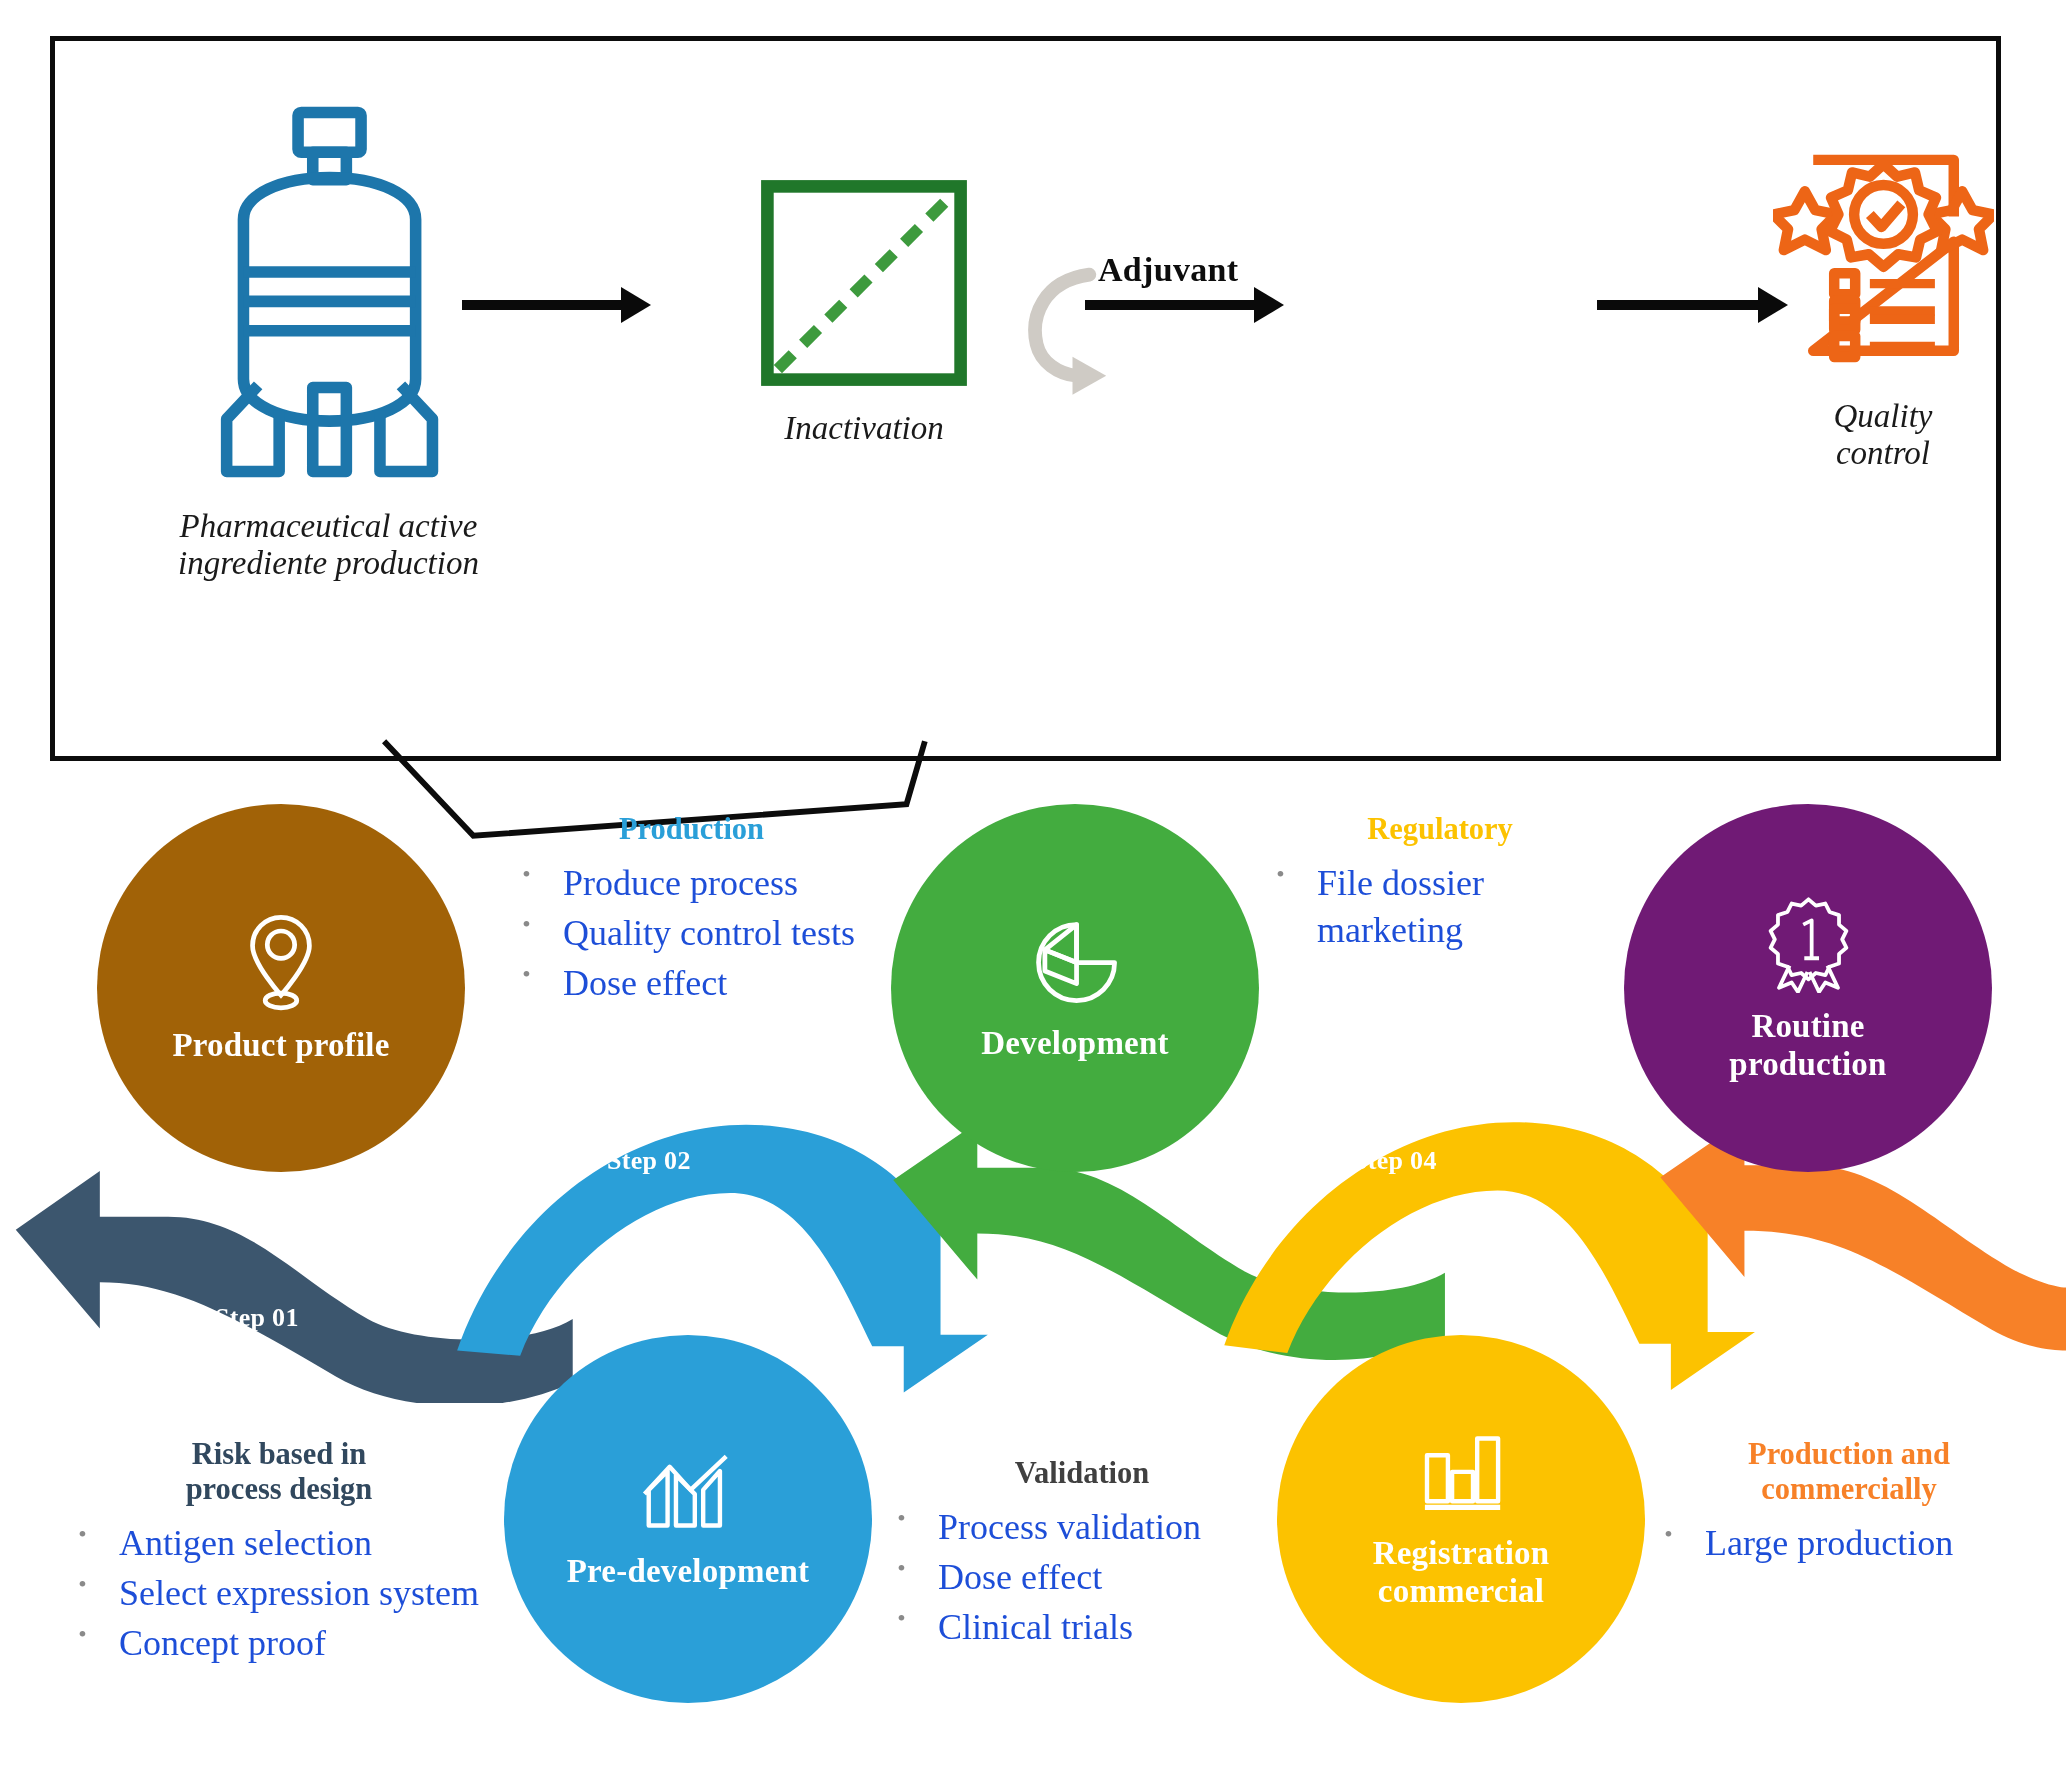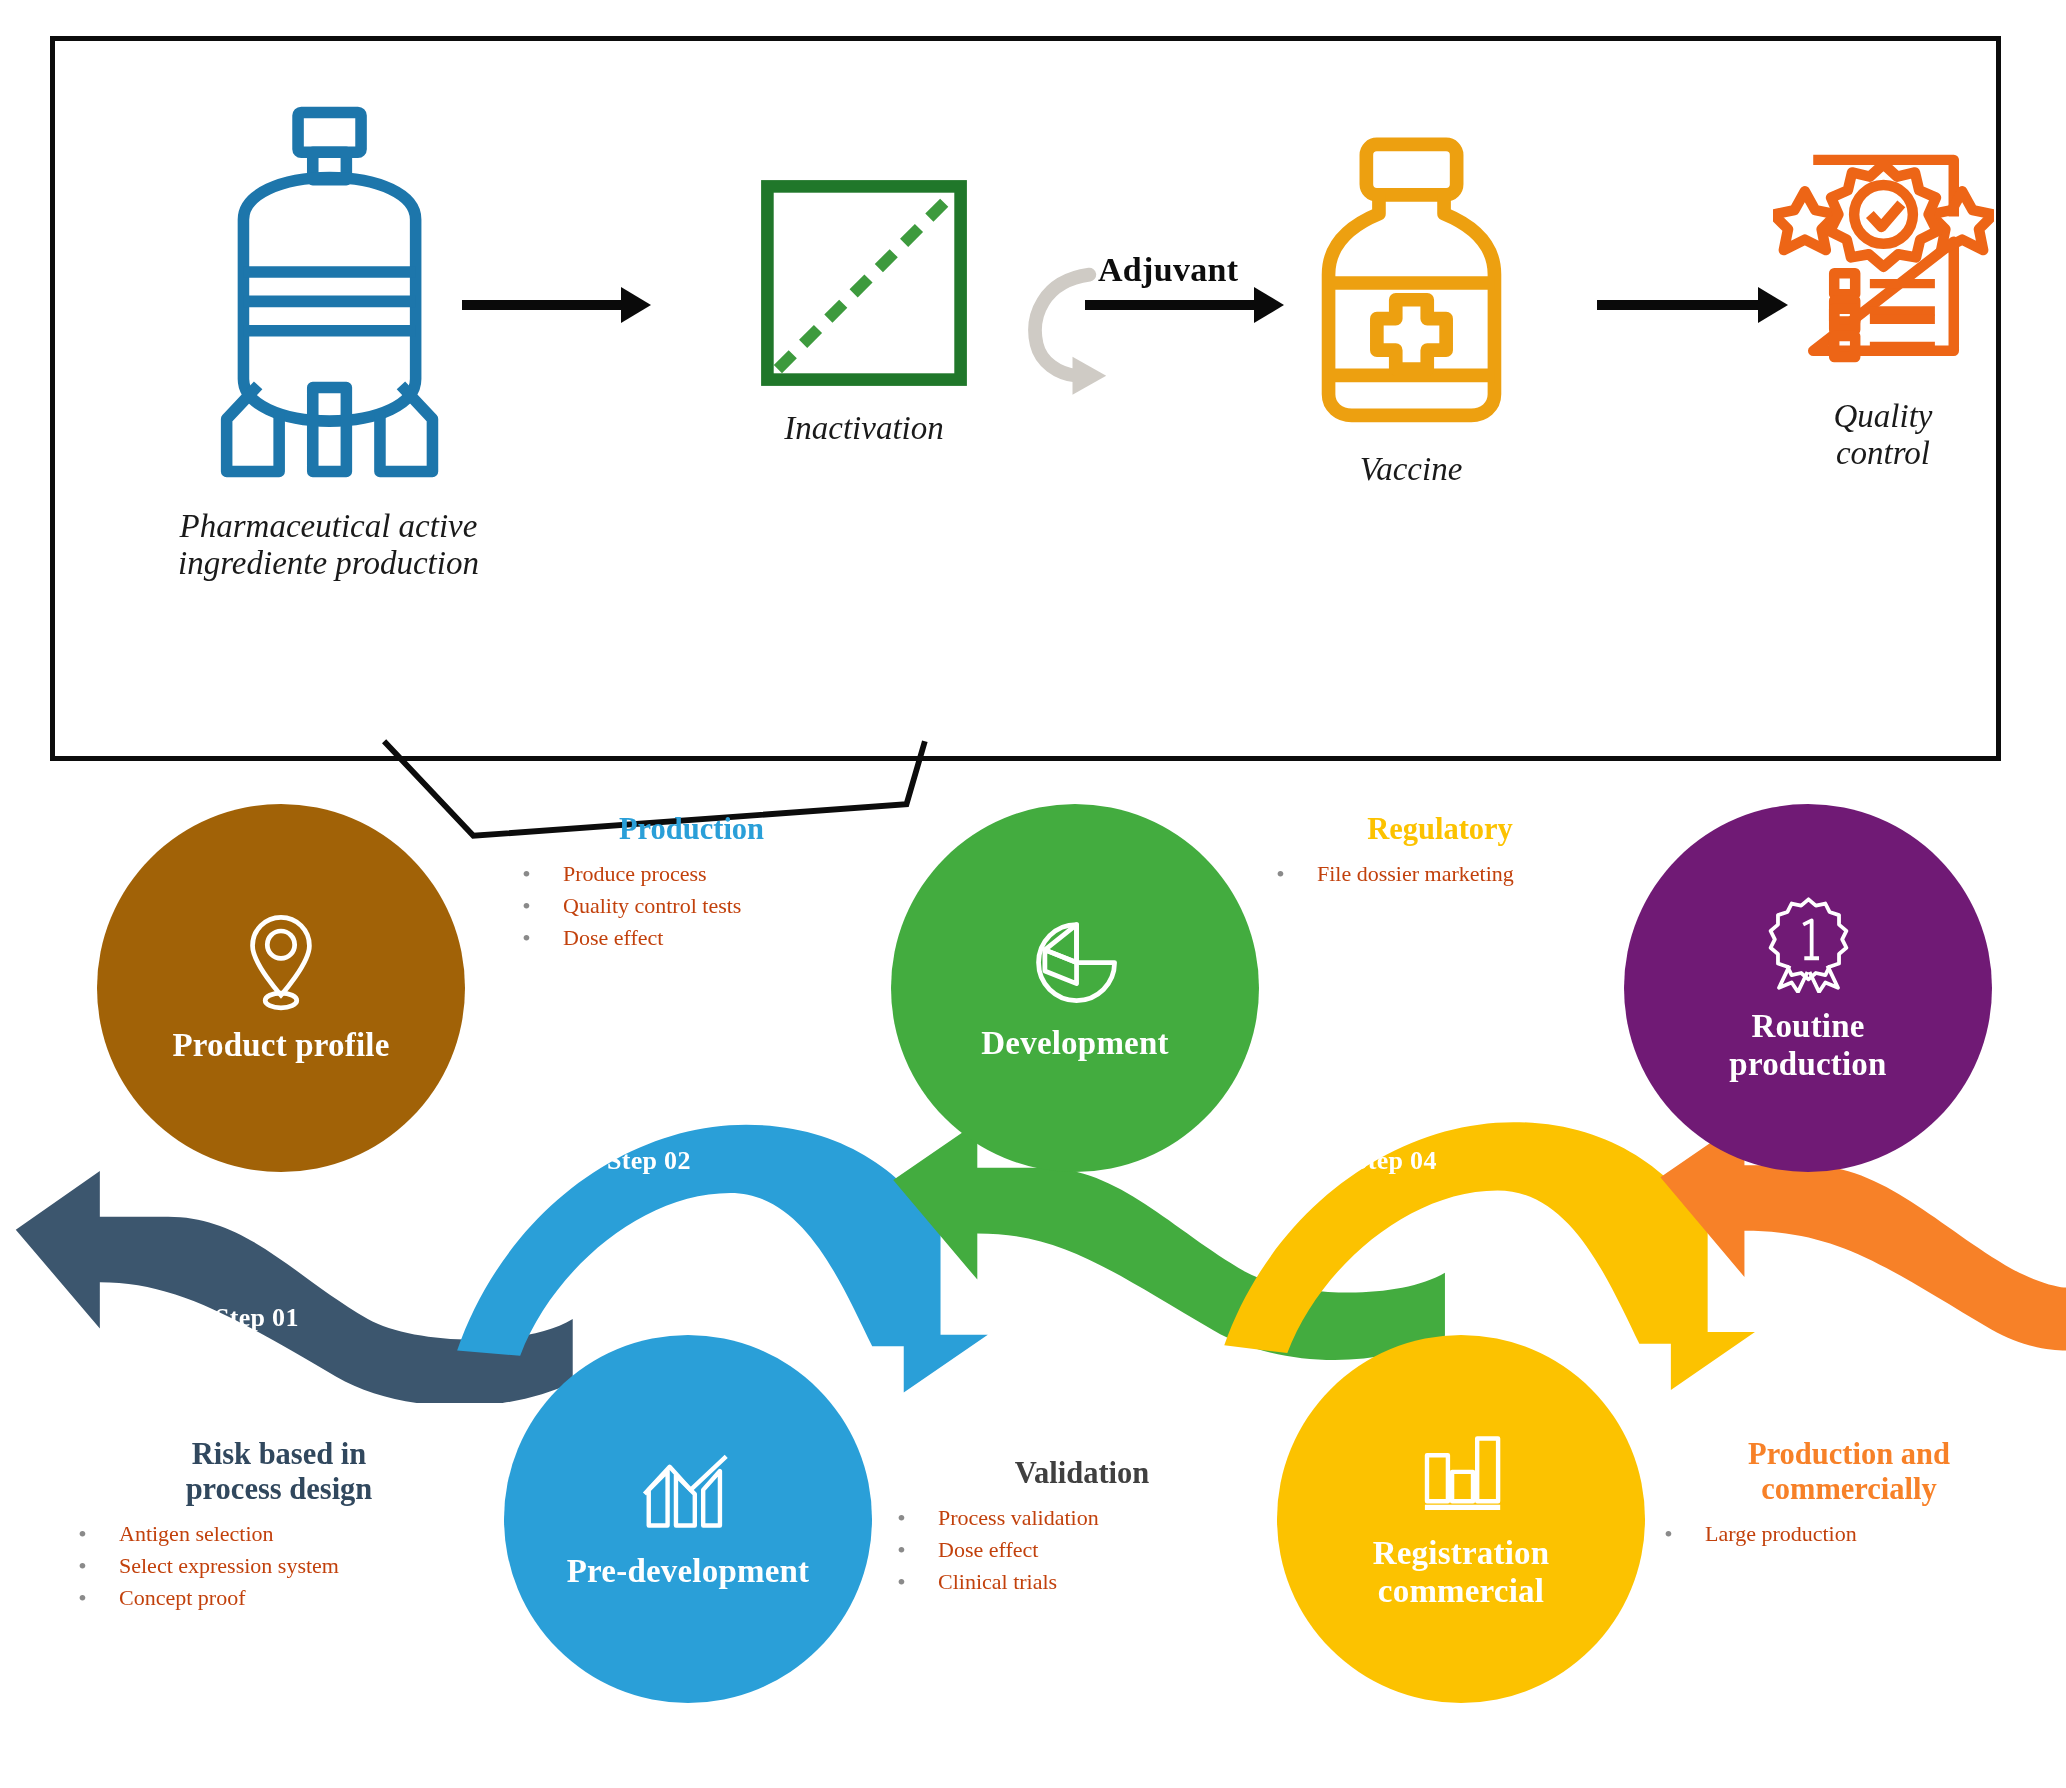--- a/index.html
+++ b/index.html
@@ -132,22 +132,22 @@
     font-weight: bold;
     line-height: 1.14;
     white-space: pre-line;
     margin-bottom: 13.7px;
   }
   .tb-title.centered { text-align: center; }
   .tb-list {
     list-style: none;
     margin: 0;
     padding: 0;
-    color: #c2410c;
-    font-size: 22px;
+    color: #1d4ed8;
+    font-size: 36px;
     line-height: 1.3;
   }
   .tb-list li {
     position: relative;
     padding-left: 45px;
     margin-bottom: 3.2px;
   }
   .tb-list li::before {
     content: "\2022";
     position: absolute;
@@ -232,32 +232,20 @@
       <polygon points="46,90 78,108 46,126" fill="#cfcbc5"></polygon>
     </svg>
   </div>
   <div id="adjuvant-label">Adjuvant</div>
 
   <div class="arrow-h" style="left:1030px; top:264px; width:205px;">
     <div class="shaft" style="width:171px;"></div>
     <div class="head" style="left:169px;"></div>
   </div>
 
-  <div class="stage" id="stage-vaccine">
-    <svg width="221" height="294" viewBox="0 0 210 280">
-      <g fill="none" stroke="#eda010" stroke-width="13" stroke-linejoin="round">
-        <rect x="62" y="8" width="86" height="48" rx="10"></rect>
-        <path d="M74 56 L74 74 C40 88 26 108 26 132 L26 246 C26 258 36 266 48 266 L162 266 C174 266 184 258 184 246 L184 132 C184 108 170 88 136 74 L136 56"></path>
-        <line x1="26" y1="140" x2="184" y2="140"></line>
-        <line x1="26" y1="228" x2="184" y2="228"></line>
-        <path d="M90 156 L120 156 L120 174 L138 174 L138 204 L120 204 L120 222 L90 222 L90 204 L72 204 L72 174 L90 174 Z"></path>
-      </g>
-    </svg>
-    <div class="stage-caption">Vaccine</div>
-  </div>
 
   <div class="arrow-h" style="left:1542px; top:264px; width:194px;">
     <div class="shaft" style="width:163px;"></div>
     <div class="head" style="left:161px;"></div>
   </div>
 
   <div class="stage" id="stage-qc">
     <svg width="221" height="236" viewBox="0 0 210 225">
       <g fill="none" stroke="#ed6516" stroke-width="10" stroke-linejoin="round">
         <path d="M38 18 L172 18 L172 72 M172 96 L172 200 L38 200 Z"></path>

